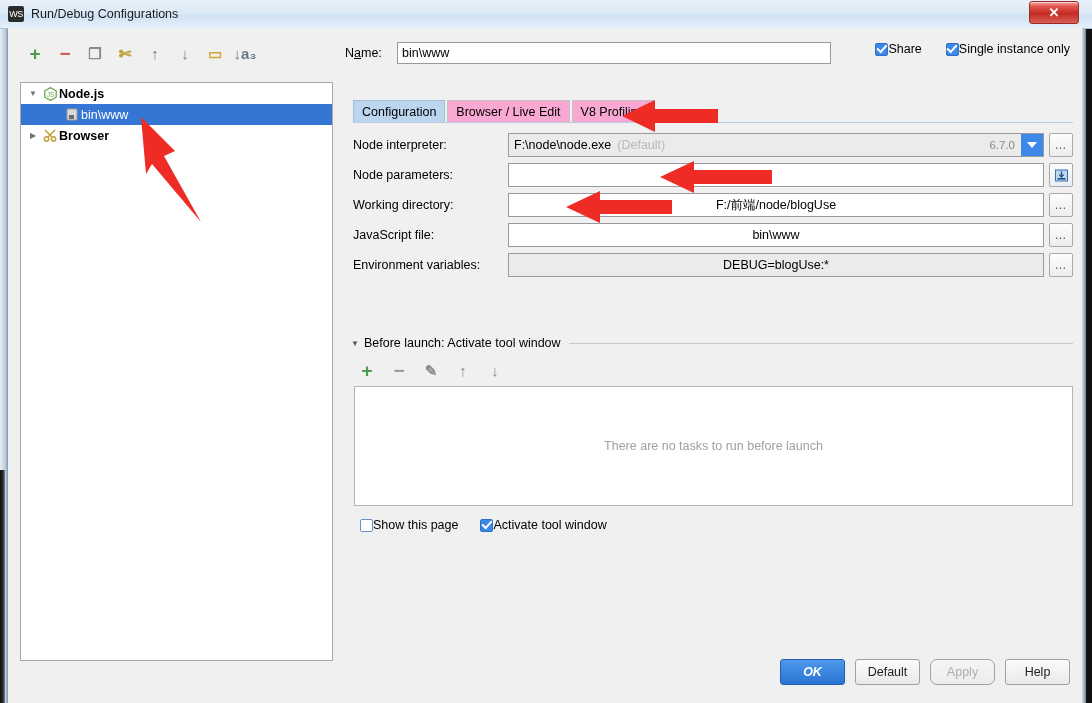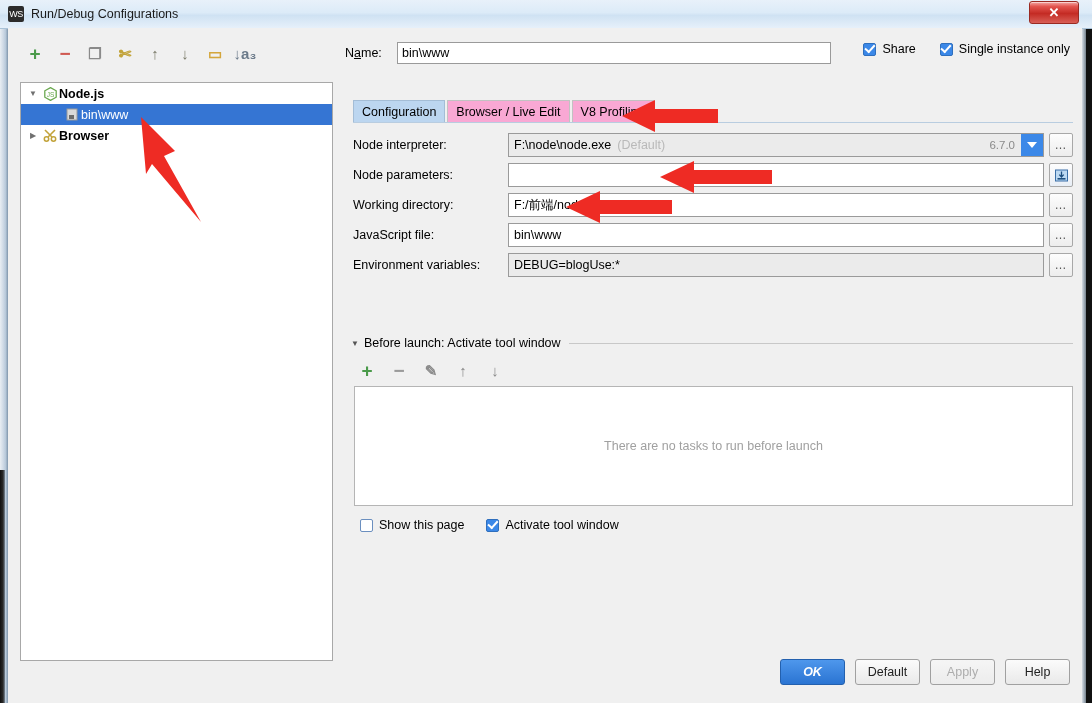--- a/index.html
+++ b/index.html
@@ -102,21 +102,21 @@
   .name-input {
     width: 434px; height: 22px; box-sizing: border-box;
     border: 1px solid #9a9a9a; background: #ffffff;
     font-family: "Liberation Sans", sans-serif; font-size: 12.5px;
     padding: 0 4px; color:#000;
   }
   .top-checks {
     position: absolute; right: 12px; top: 14px;
     display: flex; align-items: center; gap: 24px;
   }
-  .chk-wrap { display:flex; align-items:center; gap:6px; font-size:12.5px; color:#000; cursor:pointer; }
+  .chk-wrap { display:flex; align-items:center; gap:0; font-size:12.5px; color:#000; cursor:pointer; }
   .chk {
     width: 13px; height: 13px; box-sizing: border-box;
     border: 1px solid #6b8fbf; background:#fff; border-radius: 2px;
     display:flex; align-items:center; justify-content:center;
   }
   .chk.checked { background: #3b88e8; border-color:#2f6fbd; }
   .chk.checked::after {
     content:""; width:4px; height:8px; border:solid #fff; border-width: 0 2px 2px 0;
     transform: rotate(42deg) translate(-1px,-1px);
   }
@@ -137,21 +137,21 @@
   }
 
   
   .form { position: absolute; left: 345px; top: 102px; width: 720px; }
   .frow { display: flex; align-items: center; height: 30px; }
   .flabel { width: 155px; font-size: 12.5px; color: #000; }
   .finput {
     flex: 1; height: 24px; box-sizing: border-box;
     border: 1px solid #9a9a9a; background: #ffffff;
     font-size: 12.5px; color:#000; padding: 0 5px;
-    display:flex; align-items:center; font-family: "Liberation Sans", sans-serif;
+    display:flex; align-items:center; font-family: "Liberation Sans", sans-serif; justify-content: center;
   }
   .finput.readonly { background: #ebebeb; }
   .fbtn {
     width: 24px; height: 24px; margin-left: 5px; box-sizing: border-box;
     border: 1px solid #a8a8a8; border-radius: 2px;
     background: linear-gradient(to bottom,#fdfdfd,#ededed);
     display:flex; align-items:center; justify-content:center;
     font-size: 12px; color:#555; cursor: pointer; letter-spacing: 1px;
   }
   .fbtn.macro { background: linear-gradient(to bottom,#fdfdfd,#e8eef6); }
@@ -201,21 +201,21 @@
     border: 1px solid #a0a0a0; border-radius: 3px;
     background: linear-gradient(to bottom,#fbfbfb,#e9e9e9);
     font-size: 12.5px; color: #222; cursor: pointer;
     display:flex; align-items:center; justify-content:center;
     font-family: "Liberation Sans", sans-serif;
   }
   .dbtn.primary {
     background: linear-gradient(to bottom,#4e97ec,#2a74d2);
     border-color:#2360ae; color:#fff; font-weight: bold; font-style: italic;
   }
-  .dbtn.disabled { color:#adadad; background: linear-gradient(to bottom,#f5f5f5,#ececec); }
+  .dbtn.disabled { color:#adadad; background: linear-gradient(to bottom,#f5f5f5,#ececec); border-radius: 7px; }
 
   
   .arrow-svg { position:absolute; left:0; top:0; width:1092px; height:703px; pointer-events:none; }
 
   .underline { text-decoration: underline; }
 </style>
 </head>
 <body>
 
 <div id="root">

